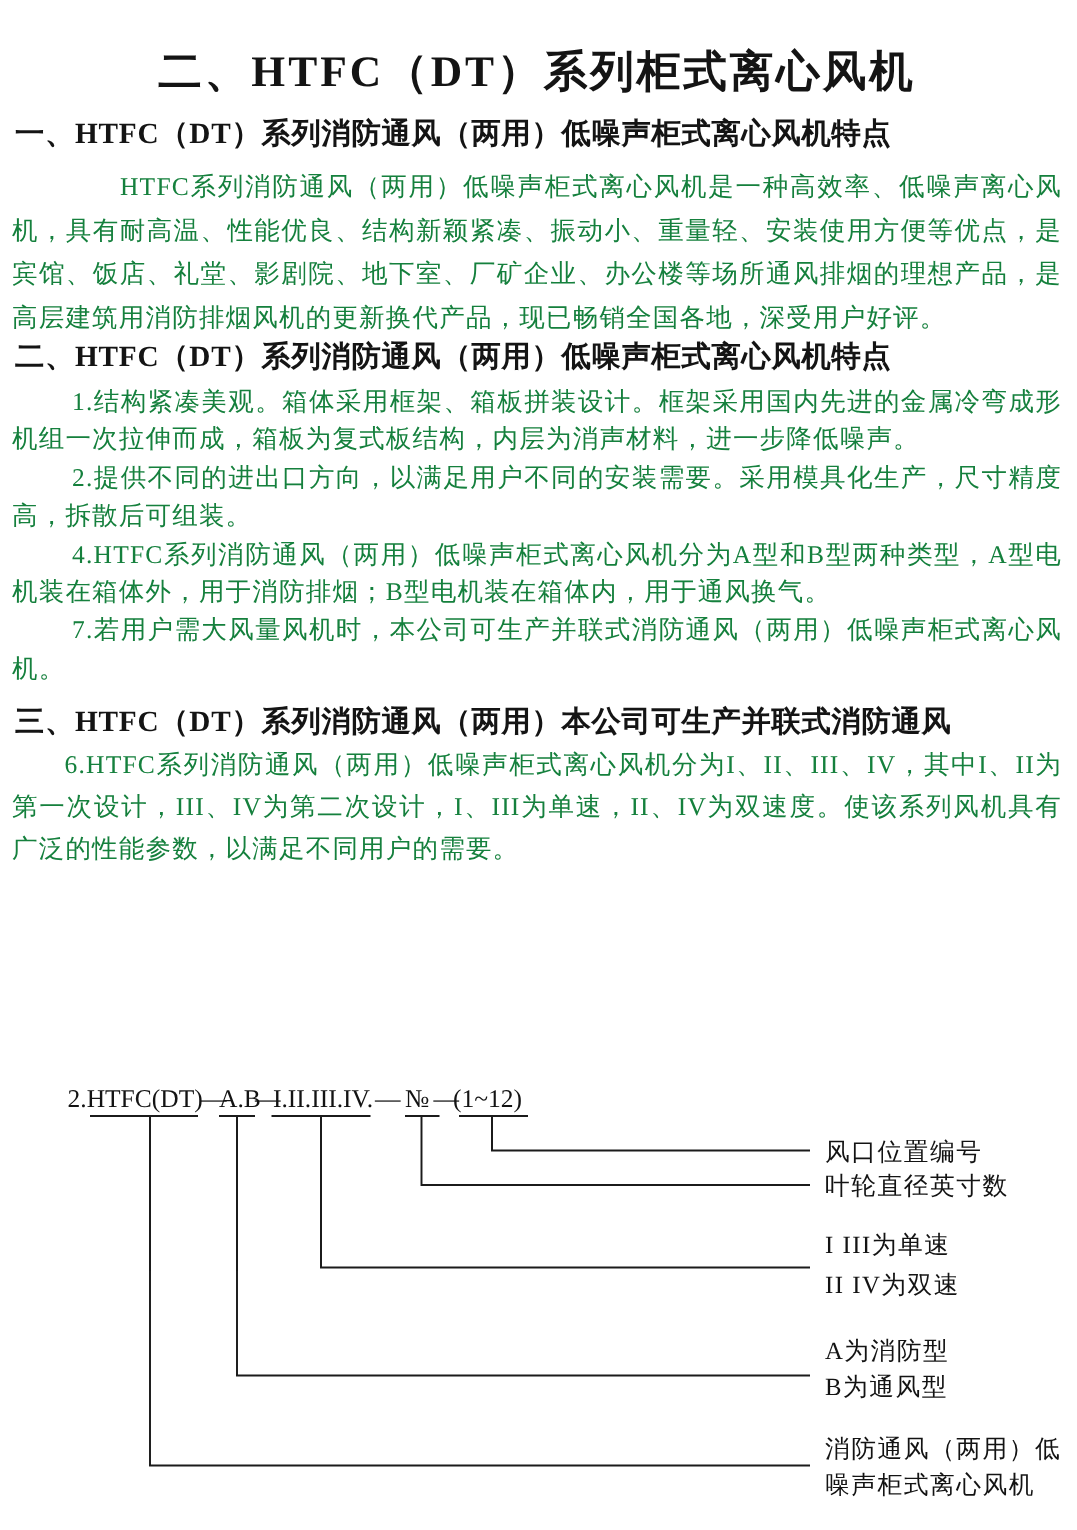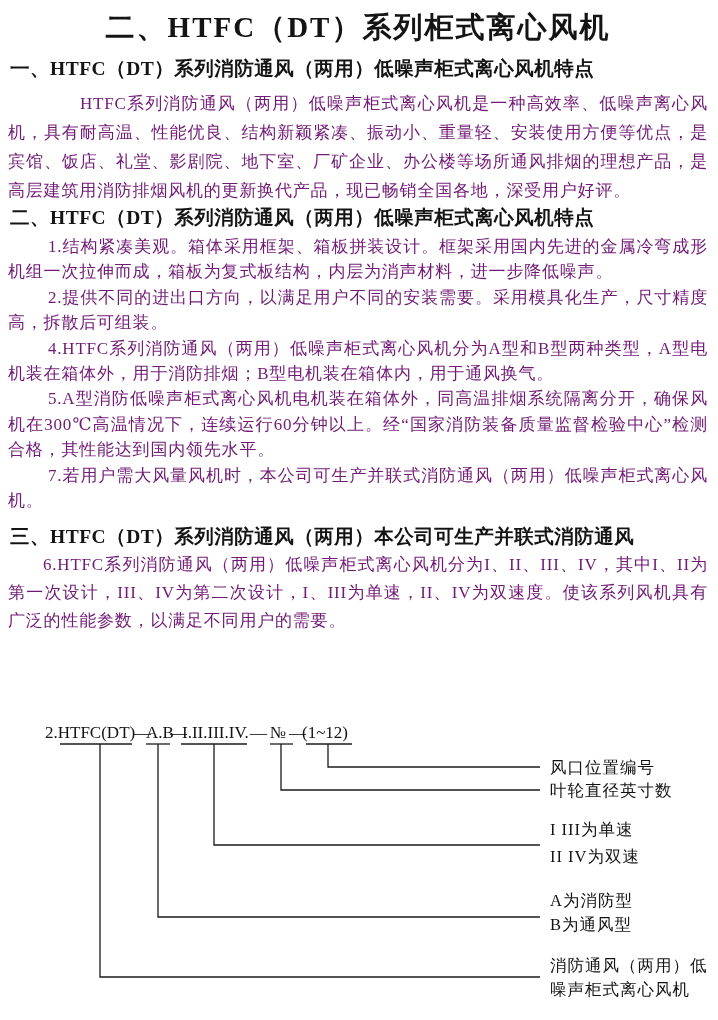--- a/index.html
+++ b/index.html
@@ -5,36 +5,36 @@
   html,body{margin:0;padding:0;background:#e8e8e8;}
   .page{
     position:relative;
     width:718px;height:1020px;
     background:#ffffff;
     color:#141414;
     font-family:"Liberation Serif","DejaVu Serif",serif;
     overflow:hidden;
     margin:0 auto;
   }
-  .doc{padding:9px 10px 0 8px;}
+  .doc{padding:30px 10px 0 8px;}
   .main-title{
     font-size:29px;line-height:36px;font-weight:bold;
     text-align:center;letter-spacing:2px;
     margin:0 0 12px 0;
   }
   .sec-heading{
     font-size:19.5px;line-height:24px;font-weight:bold;
     letter-spacing:0.5px;margin:0;padding-left:2px;
   }
   .sec-heading.h2{margin-top:1px;}
   .sec-heading.h3{margin-top:12px;}
   .body-p{
     font-size:17px;margin:0;
     text-align:justify;letter-spacing:0.8px;
-    color:#701a75;
+    color:#15803d;
   }
   .overview-p{line-height:29px;text-indent:72px;margin-top:8px;}
   .feature-p{line-height:25.4px;text-indent:40px;}
   .features{margin-top:4px;}
   .model-intro-p{line-height:28px;text-indent:35px;margin-top:2px;}
   .diagram{
     position:absolute;left:0;top:705px;
   }
   .diagram text{
     fill:#131313;
@@ -53,21 +53,20 @@
     <h1 class="main-title">二、HTFC（DT）系列柜式离心风机</h1>
 
     <h2 class="sec-heading">一、HTFC（DT）系列消防通风（两用）低噪声柜式离心风机特点</h2>
     <p class="body-p overview-p">HTFC系列消防通风（两用）低噪声柜式离心风机是一种高效率、低噪声离心风机，具有耐高温、性能优良、结构新颖紧凑、振动小、重量轻、安装使用方便等优点，是宾馆、饭店、礼堂、影剧院、地下室、厂矿企业、办公楼等场所通风排烟的理想产品，是高层建筑用消防排烟风机的更新换代产品，现已畅销全国各地，深受用户好评。</p>
 
     <h2 class="sec-heading h2">二、HTFC（DT）系列消防通风（两用）低噪声柜式离心风机特点</h2>
     <div class="features">
       <p class="body-p feature-p">1.结构紧凑美观。箱体采用框架、箱板拼装设计。框架采用国内先进的金属冷弯成形机组一次拉伸而成，箱板为复式板结构，内层为消声材料，进一步降低噪声。</p>
       <p class="body-p feature-p">2.提供不同的进出口方向，以满足用户不同的安装需要。采用模具化生产，尺寸精度高，拆散后可组装。</p>
       <p class="body-p feature-p">4.HTFC系列消防通风（两用）低噪声柜式离心风机分为A型和B型两种类型，A型电机装在箱体外，用于消防排烟；B型电机装在箱体内，用于通风换气。</p>
-      <p class="body-p feature-p">5.A型消防低噪声柜式离心风机电机装在箱体外，同高温排烟系统隔离分开，确保风机在300℃高温情况下，连续运行60分钟以上。经“国家消防装备质量监督检验中心”检测合格，其性能达到国内领先水平。</p>
       <p class="body-p feature-p">7.若用户需大风量风机时，本公司可生产并联式消防通风（两用）低噪声柜式离心风机。</p>
     </div>
 
     <h2 class="sec-heading h3">三、HTFC（DT）系列消防通风（两用）本公司可生产并联式消防通风</h2>
     <p class="body-p model-intro-p">6.HTFC系列消防通风（两用）低噪声柜式离心风机分为I、II、III、IV，其中I、II为第一次设计，III、IV为第二次设计，I、III为单速，II、IV为双速度。使该系列风机具有广泛的性能参数，以满足不同用户的需要。</p>
 
   </div>
 
   <svg class="diagram" width="718" height="315" viewBox="0 0 718 315" xmlns="http://www.w3.org/2000/svg">
 

